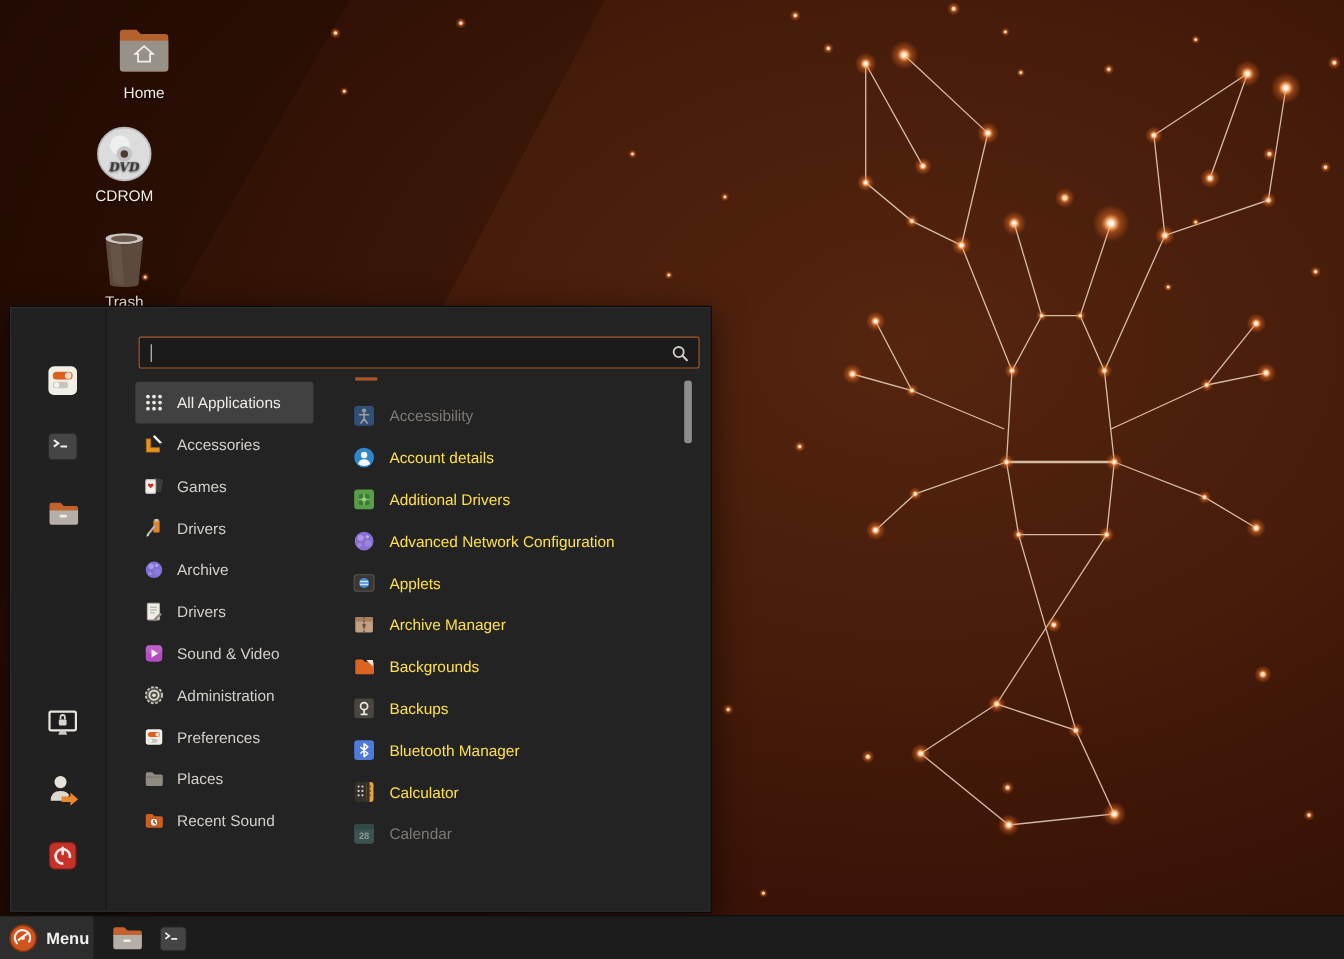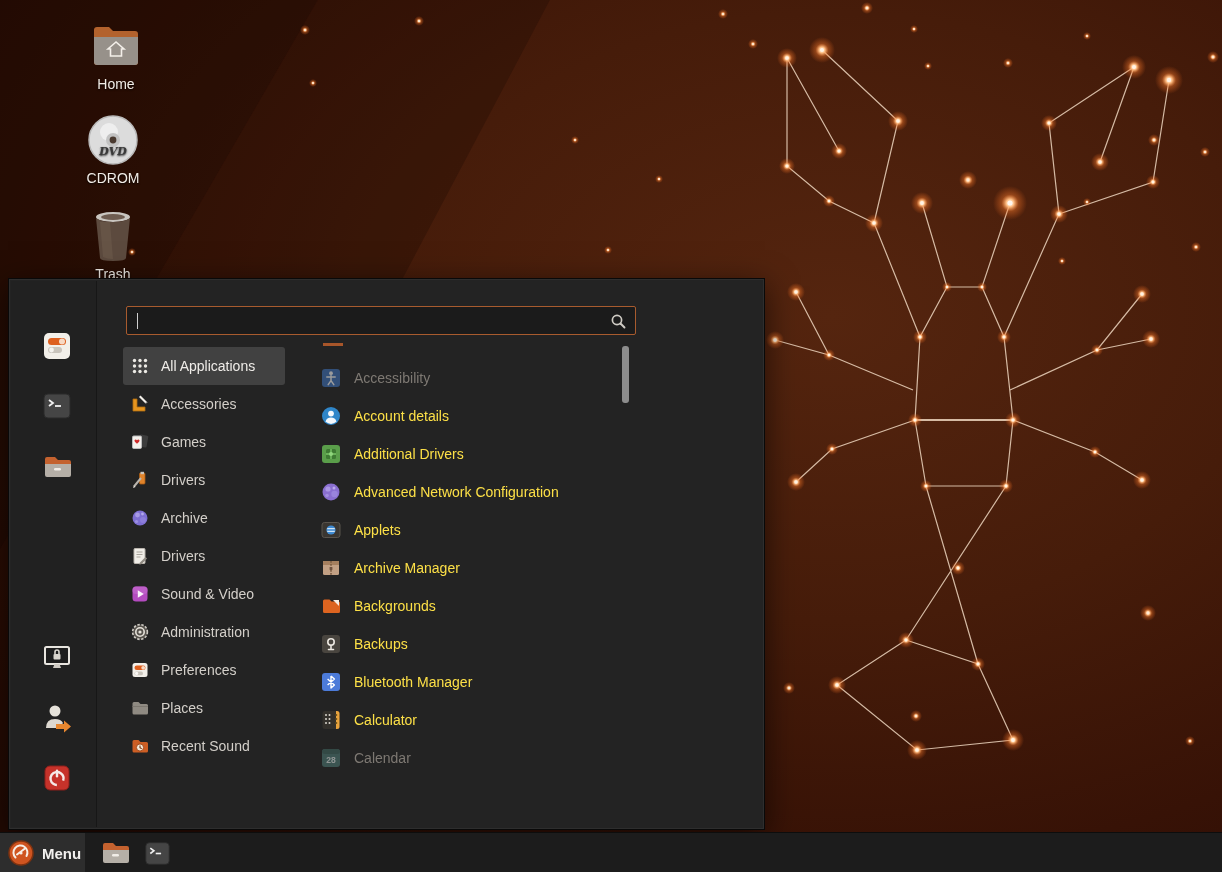--- a/index.html
+++ b/index.html
@@ -18,21 +18,21 @@
     clip-path:polygon(26% 0, 45% 0, 9% 100%, 0 100%, 0 66%); }
   .sky { position:absolute; inset:0; }
 
   
   .dicon { position:absolute; width:96px; text-align:center; color:#f1ece6;
     font-size:14px; text-shadow:0 1px 2px rgba(0,0,0,.85); }
   .dicon .art { height:52px; display:flex; align-items:center; justify-content:center; }
   .dicon .lbl { margin-top:4px; }
 
   
-  .menu { position:absolute; left:8px; top:278px; width:757px; height:552px;
+  .menu { position:absolute; left:8px; top:278px; width:639px; height:552px;
     background:#232323; border:1px solid #090909; box-shadow:0 0 0 1px #2e2e2e inset, 0 8px 30px rgba(0,0,0,.6);padding-left:40px; }
   .menu-sidebar { position:absolute; left:2px; top:2px; bottom:2px; width:86px;
     background:#212121; border-right:1px solid #171717; }
   .fav { position:absolute; left:30px; width:32px; height:32px; display:flex;
     align-items:center; justify-content:center; cursor:pointer; }
 
   .searchbox { position:absolute; left:117px; top:27px; width:510px; height:29px;
     background:#1b1b1b; border:1px solid #a85b2e; border-radius:2px; }
   .searchbox input { position:absolute; inset:0; background:transparent; border:none;
     outline:none; color:#ddd; font-size:14px; padding:0 30px 0 12px; }
@@ -378,21 +378,21 @@
             <circle cx="548" cy="778" r="4" fill="url(#g)"></circle>
             <circle cx="548" cy="778" r="1" fill="#ffe9d4"></circle>
           </g>
         <g>
             <circle cx="694" cy="812" r="4" fill="url(#g)"></circle>
             <circle cx="694" cy="812" r="1" fill="#ffe9d4"></circle>
           </g>
       </g>
     </svg>
 
-    <div class="dicon" style="left:68px; top:20px;">
+    <div class="dicon" style="left:83px; top:20px;">
       <div class="art">
         <svg width="50" height="44" viewBox="0 0 50 44">
           <path d="M3 6 q0-3 3-3 h12 l4 4 h22 q3 0 3 3 v28 q0 3-3 3 H6 q-3 0-3-3 z" fill="#b3622d"></path>
           <path d="M3 13 h44 v25 q0 3-3 3 H6 q-3 0-3-3 z" fill="#97918a"></path>
           <path d="M25 18 l-8 7 h2.5 v7 h11 v-7 H33 z" fill="none" stroke="#f3efe9" stroke-width="1.6"></path>
         </svg>
       </div>
       <div class="lbl">Home</div>
     </div>
 

